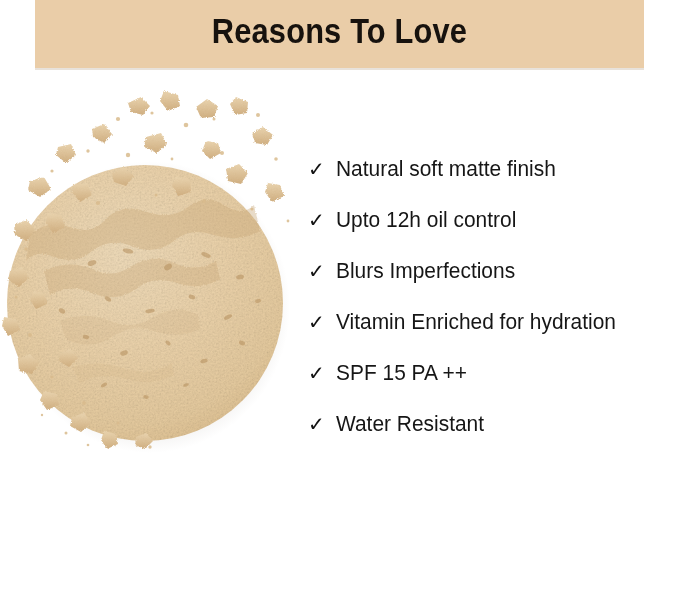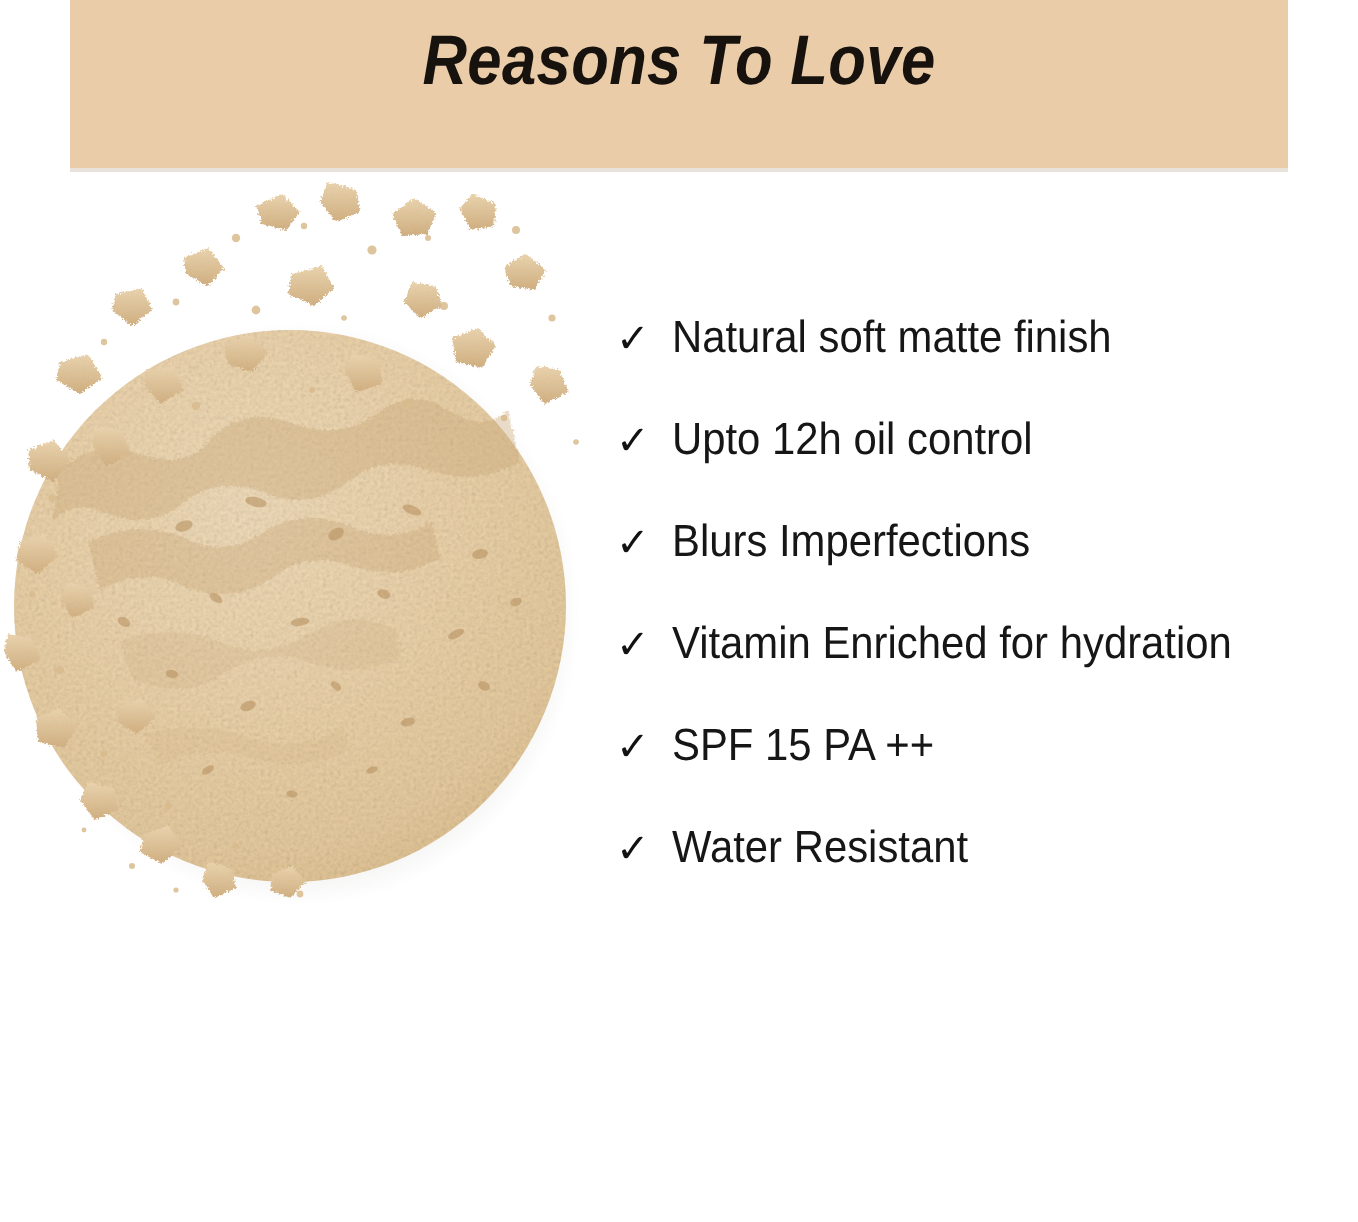--- a/index.html
+++ b/index.html
@@ -15,23 +15,22 @@
     font-family: "Liberation Sans", sans-serif;
     -webkit-font-smoothing: antialiased;
   }
 
   
   #header-banner {
     position: absolute;
     left: 35px;
     top: 0px;
     width: 609px;
-    height: 84px;
+    height: 68px;
     background: #eacda8;
-    font-style: italic;
   }
   #header-banner::after {
     content: "";
     position: absolute;
     left: 0;
     right: 0;
     bottom: -2px;
     height: 2px;
     background: rgba(180,160,135,0.30);
   }

